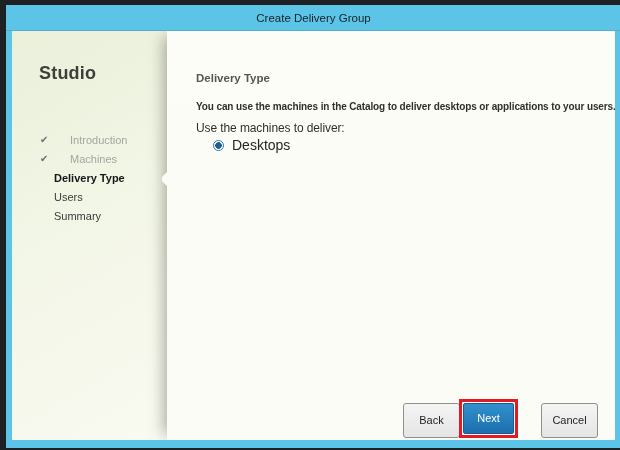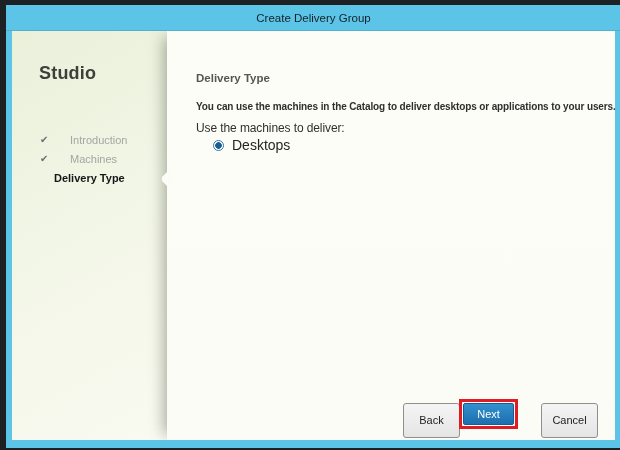--- a/index.html
+++ b/index.html
@@ -54,21 +54,21 @@
   .option .olbl { font-size:14px; color:#262622;text-align:center; }
 
   
   .btn { position:absolute; height:35px; width:57px; font-family:"Liberation Sans",sans-serif;
          font-size:11px; color:#1e1e1e; border:1px solid #8f8f8f; border-radius:3px;
          background:linear-gradient(#f5f5f5,#e4e4e4); padding:0; line-height:17px; text-align:center; }
   .btn-back { left:236px; top:372px; }
   .btn-cancel { left:374px; top:372px; }
   .hl-box { position:absolute; left:292px; top:368px; border:3px solid #e01b24; padding:1px;
             line-height:0; background:transparent; }
-  .btn-next { position:static; display:inline-block; width:51px; height:22px;
+  .btn-next { position:static; display:inline-block; width:51px; height:31px;
               border:1px solid #1a5a90; border-radius:2px; color:#ffffff;
               background:linear-gradient(#3290cd,#1d6fae); font-size:11px; line-height:17px;
               text-align:center; }
 </style>
 </head>
 <body>
 
 <div class="stage">
   <div class="window">
 
@@ -86,20 +86,28 @@
             <span class="lbl">Introduction</span>
           </div>
           <div class="step completed">
             <span class="check">✔</span>
             <span class="lbl">Machines</span>
           </div>
           <div class="step current">
             <span class="check">✔</span>
             <span class="lbl">Delivery Type</span>
           </div>
+          <div class="step upcoming">
+            <span class="check">✔</span>
+            <span class="lbl">Users</span>
+          </div>
+          <div class="step upcoming">
+            <span class="check">✔</span>
+            <span class="lbl">Summary</span>
+          </div>
         </div>
       </div>
 
       <div class="content">
         <div class="notch"></div>
 
         <div class="page-title">Delivery Type</div>
         <div class="desc">You can use the machines in the Catalog to deliver desktops or applications to your users.</div>
         <div class="prompt">Use the machines to deliver:</div>
 

